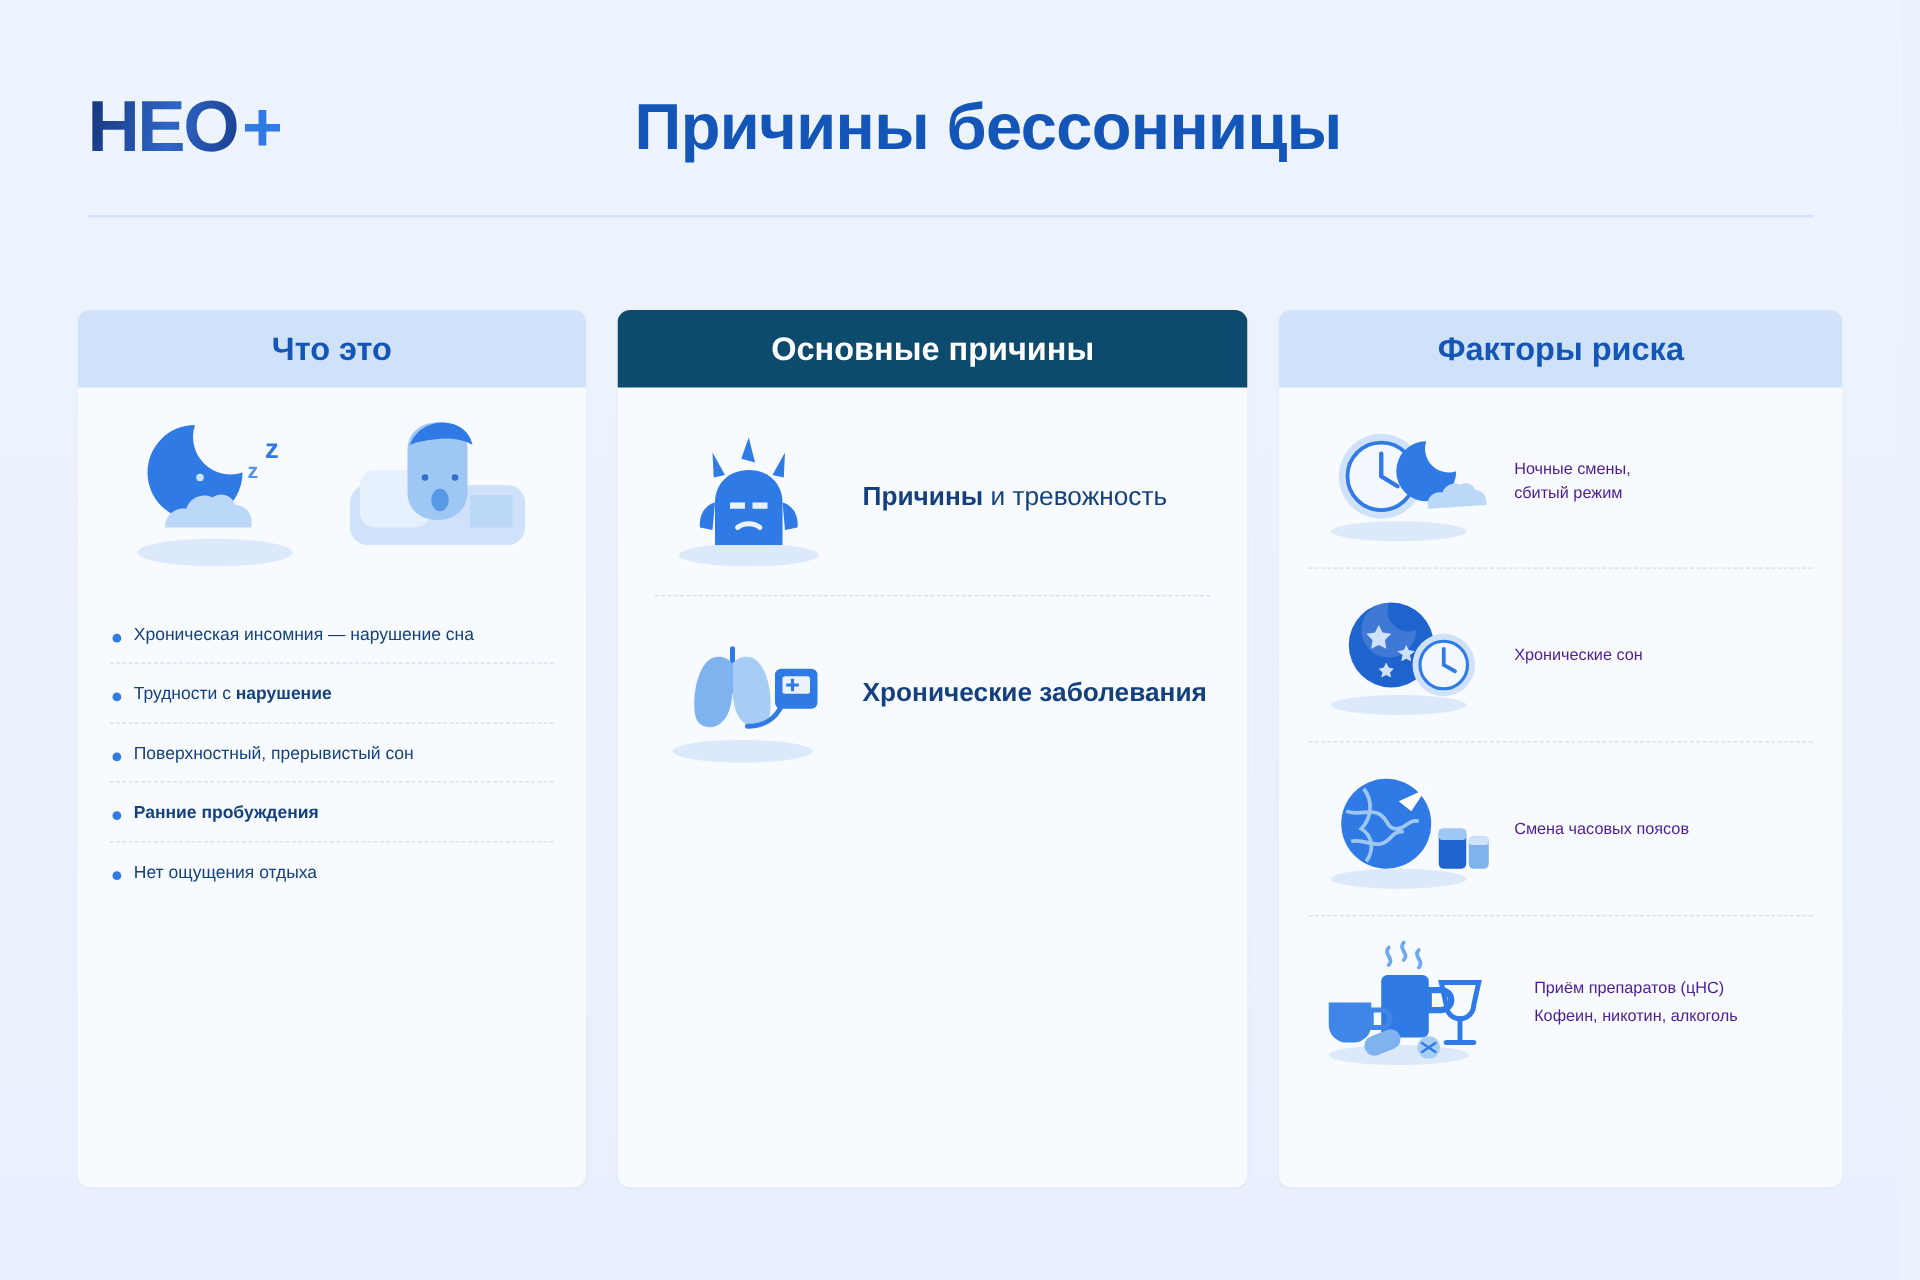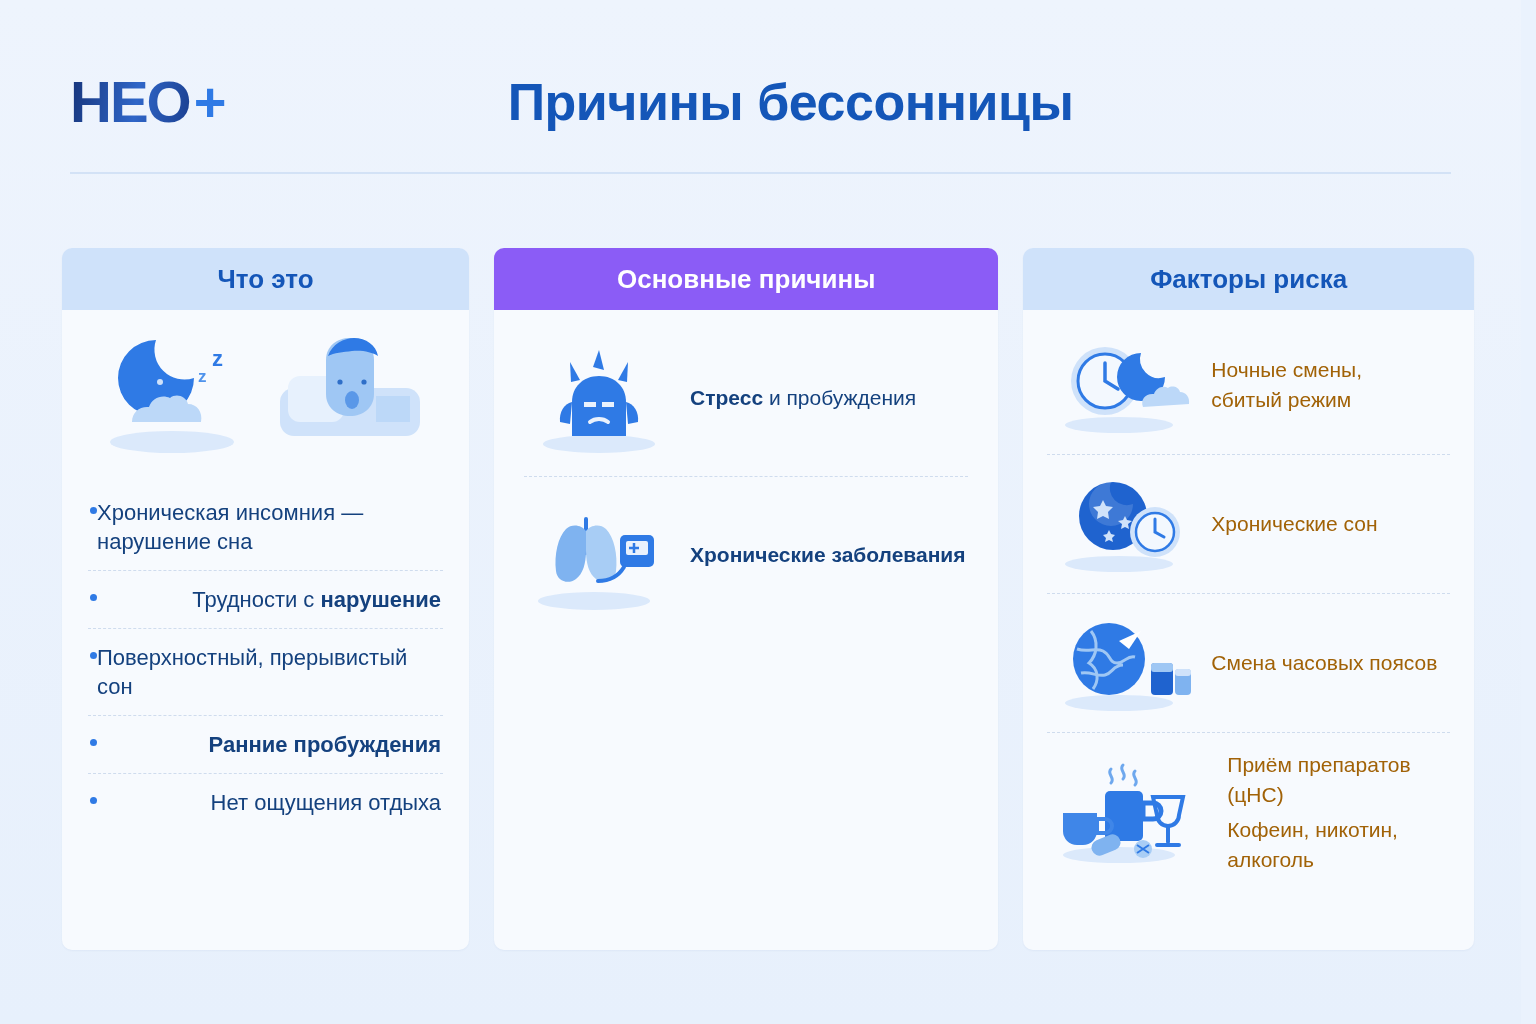--- a/index.html
+++ b/index.html
@@ -85,42 +85,42 @@
 
   .col-head {
     height: 62px;
     display: flex;
     align-items: center;
     justify-content: center;
     font-size: 26px;
     font-weight: bold;
   }
   .head-light { background: #cfe2fa; color: #1456b8; }
-  .head-dark  { background: #8b5cf6; color: #ffffff; }
+  .head-dark  { background: #0c4a6e; color: #ffffff; }
 
   
   .c1-art {
     height: 170px;
     display: flex;
     align-items: center;
     justify-content: center;
     gap: 18px;
   }
   .bullets {
     padding: 4px 26px 0 26px;
   }
   .bullet {
     display: flex;
     align-items: flex-start;
+    gap: 10px;
     padding: 14px 2px 14px 2px;
     border-bottom: 1px dashed #cfdcee;
     color: #14417e;
-    font-size: 22px;
+    font-size: 14px;
     line-height: 1.32;
-    justify-content: space-between;
   }
   .bullet:last-child { border-bottom: none; }
   .dot {
     width: 7px; height: 7px;
     border-radius: 50%;
     background: #2f7ae5;
     margin-top: 9px;
     flex: none;
   }
   .b-strong { font-weight: bold; }
@@ -159,22 +159,22 @@
   }
   .risk:last-child { border-bottom: none; gap: 30px; }
   .risk-art {
     width: 150px; height: 104px;
     flex: none;
     display: flex;
     align-items: center;
     justify-content: center;
   }
   .risk-label {
-    font-size: 21px;
-    color: #a16207;
+    font-size: 13px;
+    color: #4c1d95;
     line-height: 1.45;
   }
   .risk-label .l2 { display: block; margin-top: 4px; }
   svg { display: block; }
 </style>
 </head>
 <body>
 
 <div class="page">
 
@@ -252,21 +252,21 @@
               <path d="M75 10l5 20-11-3z" fill="#2f7ae5"></path>
               <path d="M104 22l-10 18 9 2z" fill="#2f7ae5"></path>
               <path d="M75 36c16 0 27 11 27 26v34H48V62c0-15 11-26 27-26z" fill="#2f7ae5"></path>
               <path d="M48 62c-8 2-13 10-12 20l10 2z" fill="#2f7ae5"></path>
               <path d="M102 62c8 2 13 10 12 20l-10 2z" fill="#2f7ae5"></path>
               <path d="M60 62h12v5H60zM78 62h12v5H78z" fill="#eaf2fd"></path>
               <path d="M66 82c5-4 13-4 18 0" stroke="#eaf2fd" stroke-width="4" fill="none" stroke-linecap="round"></path>
             </svg>
           </div>
           <div class="cause-label">
-            <b>Стресс</b><span> и пробуждения</span>
+            <b>Причины</b><span> и тревожность</span>
           </div>
         </div>
 
         <div class="cause">
           <div class="cause-art">
             <svg width="150" height="116" viewBox="0 0 150 116">
               <ellipse cx="70" cy="104" rx="56" ry="9" fill="#dbe9fb"></ellipse>
               <path d="M62 22v34" stroke="#2f7ae5" stroke-width="4" stroke-linecap="round"></path>
               <path d="M62 34c-4-6-14-8-20-2-8 8-12 26-10 42 1 10 12 14 20 8 7-5 10-16 10-28z" fill="#7fb3f0"></path>
               <path d="M62 34c4-6 14-8 20-2 8 8 12 26 10 42-1 10-12 14-20 8-7-5-10-16-10-28z" fill="#a8cdf5"></path>

